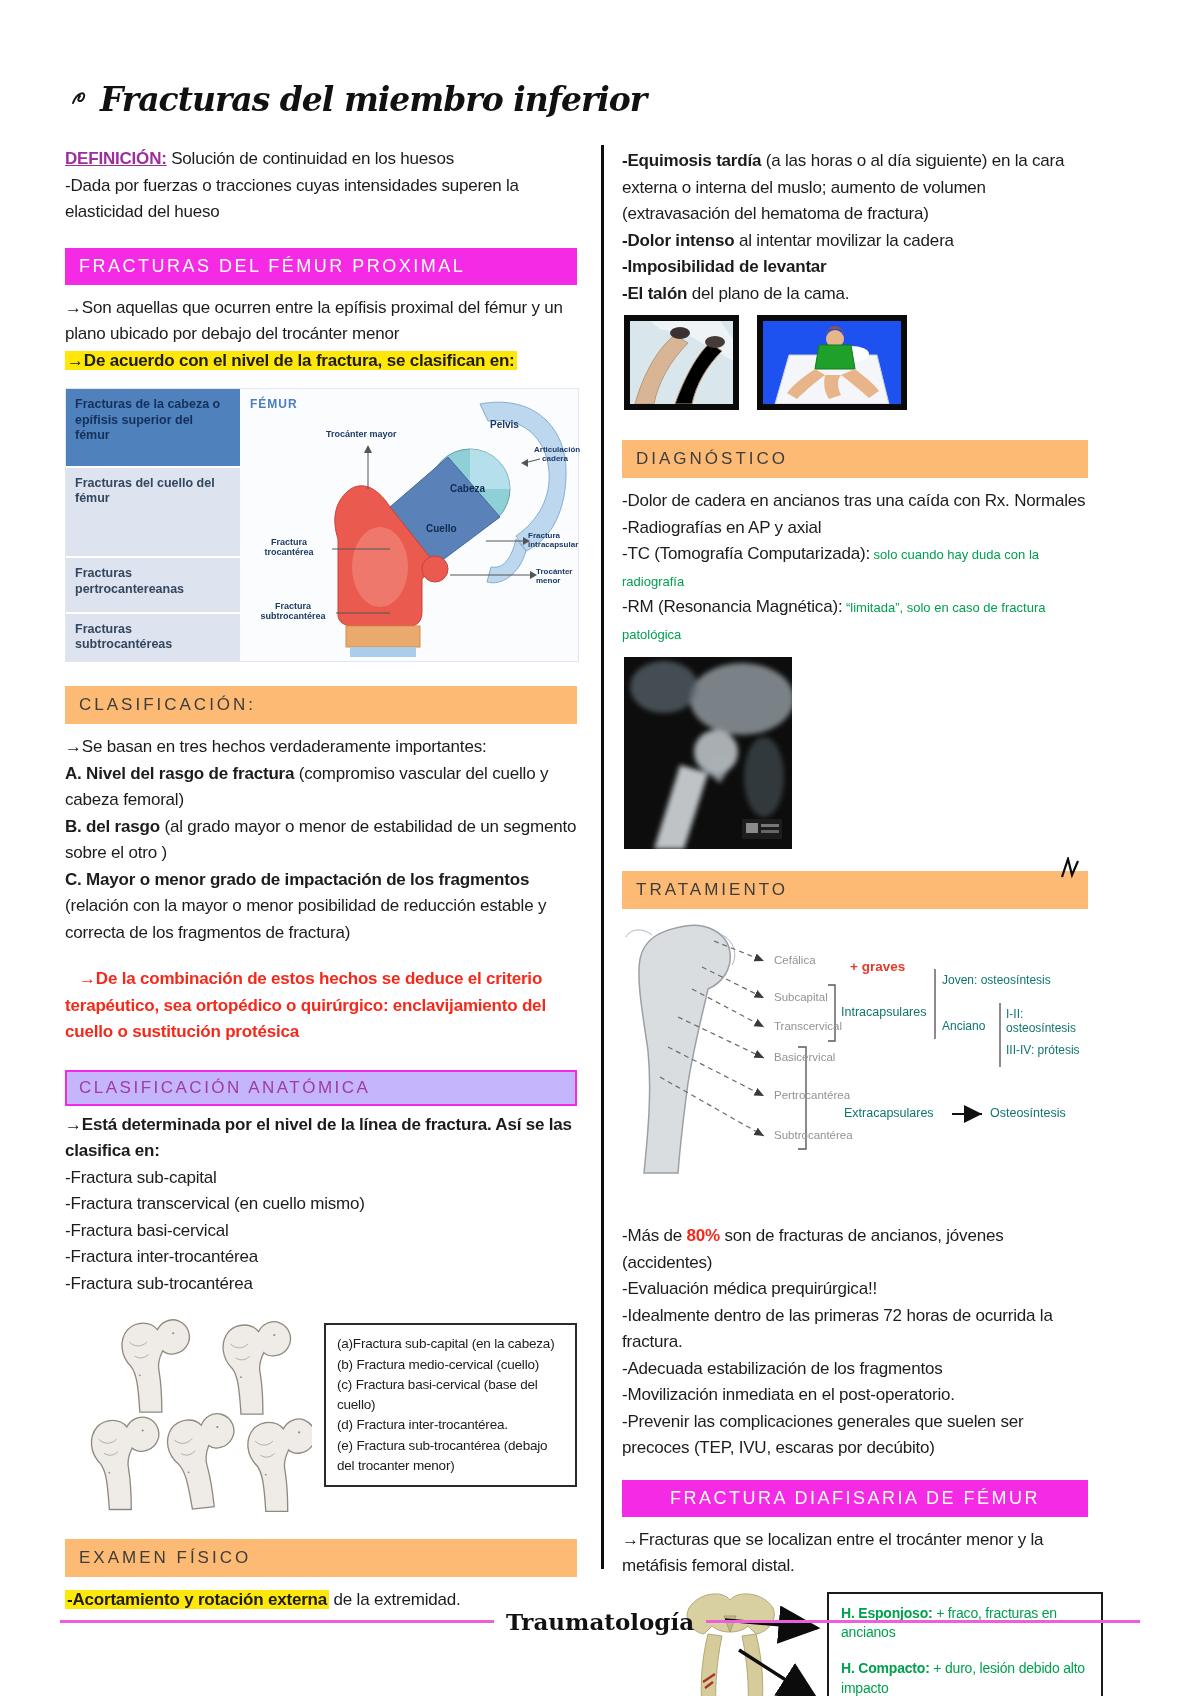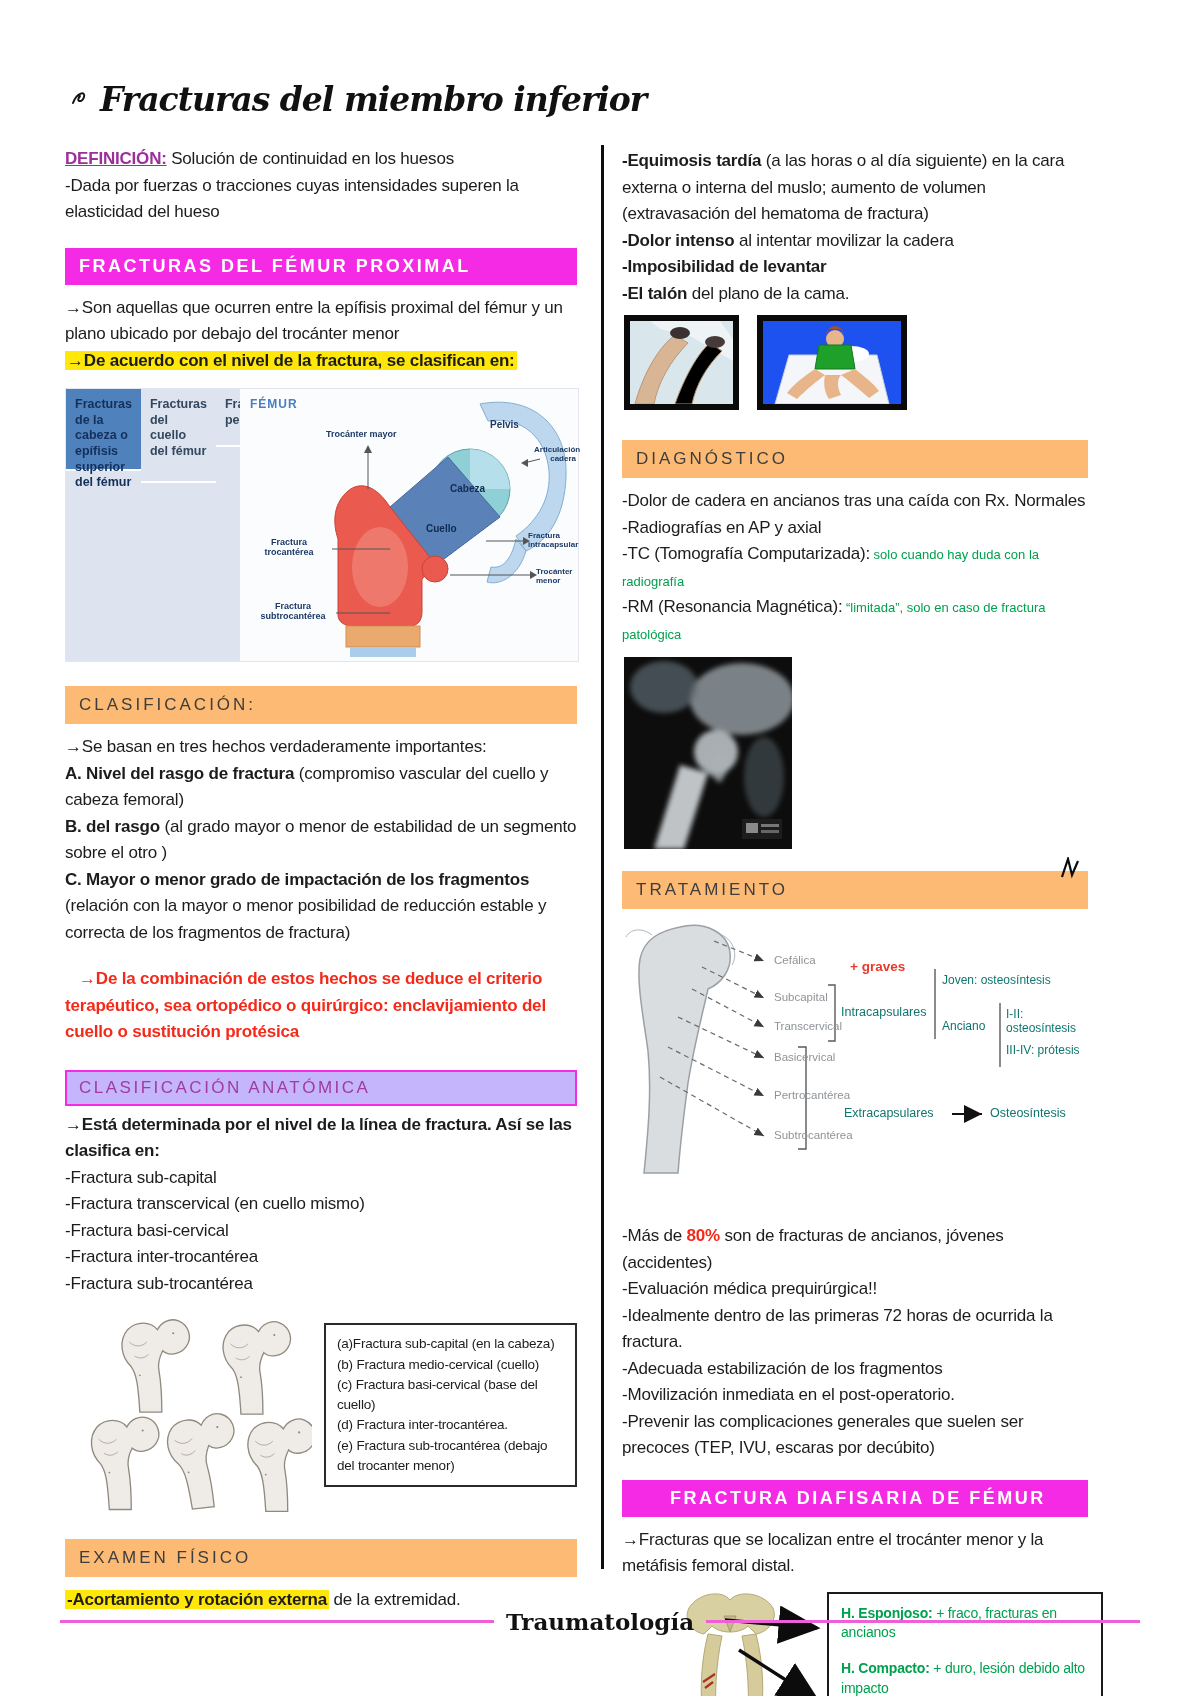--- a/index.html
+++ b/index.html
@@ -15,29 +15,29 @@
   .col-divider{position:absolute;left:601px;top:145px;width:3px;height:1424px;background:#0d0d0d;}
   
   p{margin:0;font-size:17px;line-height:1.56;letter-spacing:-0.2px;}
   b{font-weight:bold;}
   .def-label{color:#9c2f9c;font-weight:bold;text-decoration:underline;}
   .hl-yellow{background:#ffe70a;font-weight:bold;padding:0 2px;}
   .red-note{color:#f5291a;font-weight:bold;margin-top:20px;text-indent:14px;}
   .green-sm{color:#00a14e;font-size:13px;letter-spacing:0;}
   .red-inline{color:#f5291a;font-weight:bold;}
   
-  .hdr-magenta{background:#f42ae4;color:#ffffff;font-weight:bold;font-size:18px;
+  .hdr-magenta{background:#f42ae4;color:#ffffff;font-weight:normal;font-size:18px;
         letter-spacing:2.5px;padding:8px 14px;margin:22px 0 10px 0;position:relative;}
   .hdr-pink{background:#fdba74;color:#3d3d3d;font-size:17px;letter-spacing:3px;
         padding:9px 14px;margin:24px 0 10px 0;position:relative;}
   .hdr-anat{border:2px solid #f42ae4;background:#c4b5fd;color:#a03ba0;font-size:17px;
         letter-spacing:2.5px;padding:6px 12px;margin:24px 0 6px 0;}
   
   .femur-fig{display:flex;margin:14px 0 4px 0;width:512px;height:272px;border:1px solid #e3e6ee;}
-  .ff-table{width:174px;background:#dde3ef;display:flex;flex-direction:row;}
+  .ff-table{width:174px;background:#dde3ef;display:flex;flex-direction:column;}
   .ff-row{padding:8px 9px;font-size:12.5px;font-weight:bold;color:#33475e;
         border-bottom:2px solid #fff;line-height:1.25;}
   .ff-row-blue{background:#4f81bd;color:#14305a;height:64px;}
   .ff-row-2{height:76px;}
   .ff-row-3{height:40px;}
   .ff-row-4{flex:1;border-bottom:none;}
   .ff-art{flex:1;position:relative;background:#fafcfe;}
   .ff-art svg{position:absolute;left:0;top:0;}
   .ff-title{position:absolute;left:10px;top:8px;color:#4a7ec2;font-weight:bold;
         font-size:12px;letter-spacing:1px;}
@@ -130,21 +130,21 @@
           <g fill="#555">
             <polygon points="128,56 124,64 132,64"></polygon>
             <polygon points="281,74 288,70 288,78"></polygon>
             <polygon points="290,152 283,148 283,156"></polygon>
             <polygon points="297,186 290,182 290,190"></polygon>
           </g>
         </svg>
         <span class="ff-title">FÉMUR</span>
         <span class="ff-lab" style="left:86px;top:40px;">Trocánter mayor</span>
         <span class="ff-lab" style="left:250px;top:30px;font-size:10px;">Pelvis</span>
-        <span class="ff-lab" style="left:294px;top:56px;width:42px;font-size:8px;text-align:right;">Articulación cadera</span>
+        <span class="ff-lab" style="left:294px;top:56px;width:42px;font-size:8px;text-align:center;">Articulación cadera</span>
         <span class="ff-lab" style="left:210px;top:94px;font-size:10px;color:#0f2d52;">Cabeza</span>
         <span class="ff-lab" style="left:186px;top:134px;font-size:10px;color:#0e2a4e;">Cuello</span>
         <span class="ff-lab" style="left:288px;top:142px;width:48px;font-size:8px;">Fractura intracapsular</span>
         <span class="ff-lab" style="left:16px;top:148px;width:66px;text-align:center;">Fractura trocantérea</span>
         <span class="ff-lab" style="left:296px;top:178px;width:42px;font-size:8px;">Trocánter menor</span>
         <span class="ff-lab" style="left:18px;top:212px;width:70px;text-align:center;">Fractura subtrocantérea</span>
       </div>
     </div>
 
     <div class="hdr-pink"><span>CLASIFICACIÓN:</span></div>

